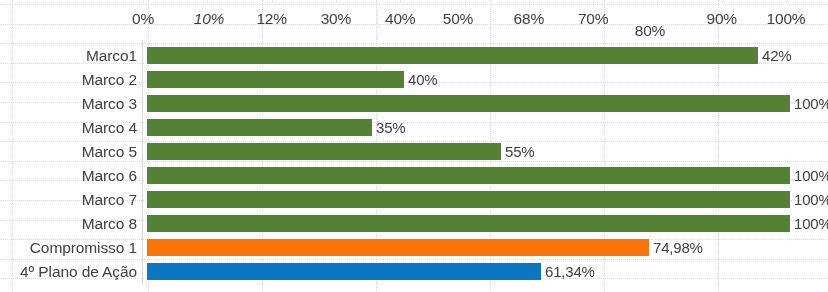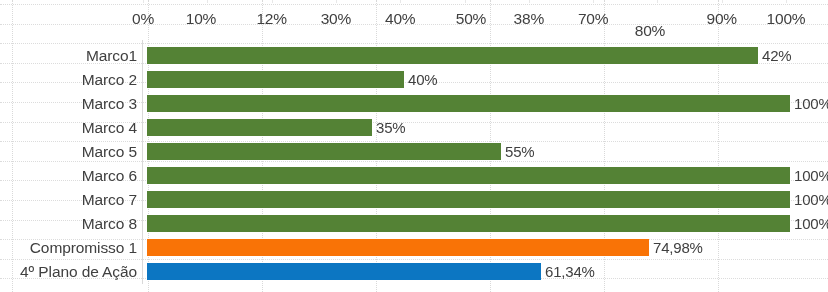--- a/index.html
+++ b/index.html
@@ -145,31 +145,31 @@
     <div class="sheet-hline" style="top: 259px;"></div>
     <div class="sheet-hline" style="top: 278px;"></div>
   </div>
 
 <div id="chart">
 
   <div id="x-axis">
       <div class="x-gridline" style="left: 143px;"></div>
       <div class="x-tick-label" style="left: 143px;">0%</div>
       <div class="x-gridline" style="left: 207.3px;"></div>
-      <div class="x-tick-label" style="left: 201px;">10%</div>
+      <div class="x-tick-label" style="left: 209px; font-style: italic;">10%</div>
       <div class="x-gridline" style="left: 271.6px;"></div>
       <div class="x-tick-label" style="left: 271.6px;">12%</div>
       <div class="x-gridline" style="left: 335.9px;"></div>
       <div class="x-tick-label" style="left: 335.9px;">30%</div>
       <div class="x-gridline" style="left: 400.2px;"></div>
       <div class="x-tick-label" style="left: 400.2px;">40%</div>
       <div class="x-gridline" style="left: 464.5px;"></div>
-      <div class="x-tick-label" style="left: 471px;">50%</div>
+      <div class="x-tick-label" style="left: 458px;">50%</div>
       <div class="x-gridline" style="left: 528.8px;"></div>
-      <div class="x-tick-label" style="left: 528.8px;">38%</div>
+      <div class="x-tick-label" style="left: 528.8px;">68%</div>
       <div class="x-gridline" style="left: 593.1px;"></div>
       <div class="x-tick-label" style="left: 593.1px;">70%</div>
       <div class="x-gridline" style="left: 657.4px;"></div>
       <div class="x-tick-label" style="left: 650px; margin-top: 12px;">80%</div>
       <div class="x-gridline" style="left: 721.7px;"></div>
       <div class="x-tick-label" style="left: 721.7px;">90%</div>
       <div class="x-gridline" style="left: 786px;"></div>
       <div class="x-tick-label" style="left: 786px;">100%</div>
     </div>
 

